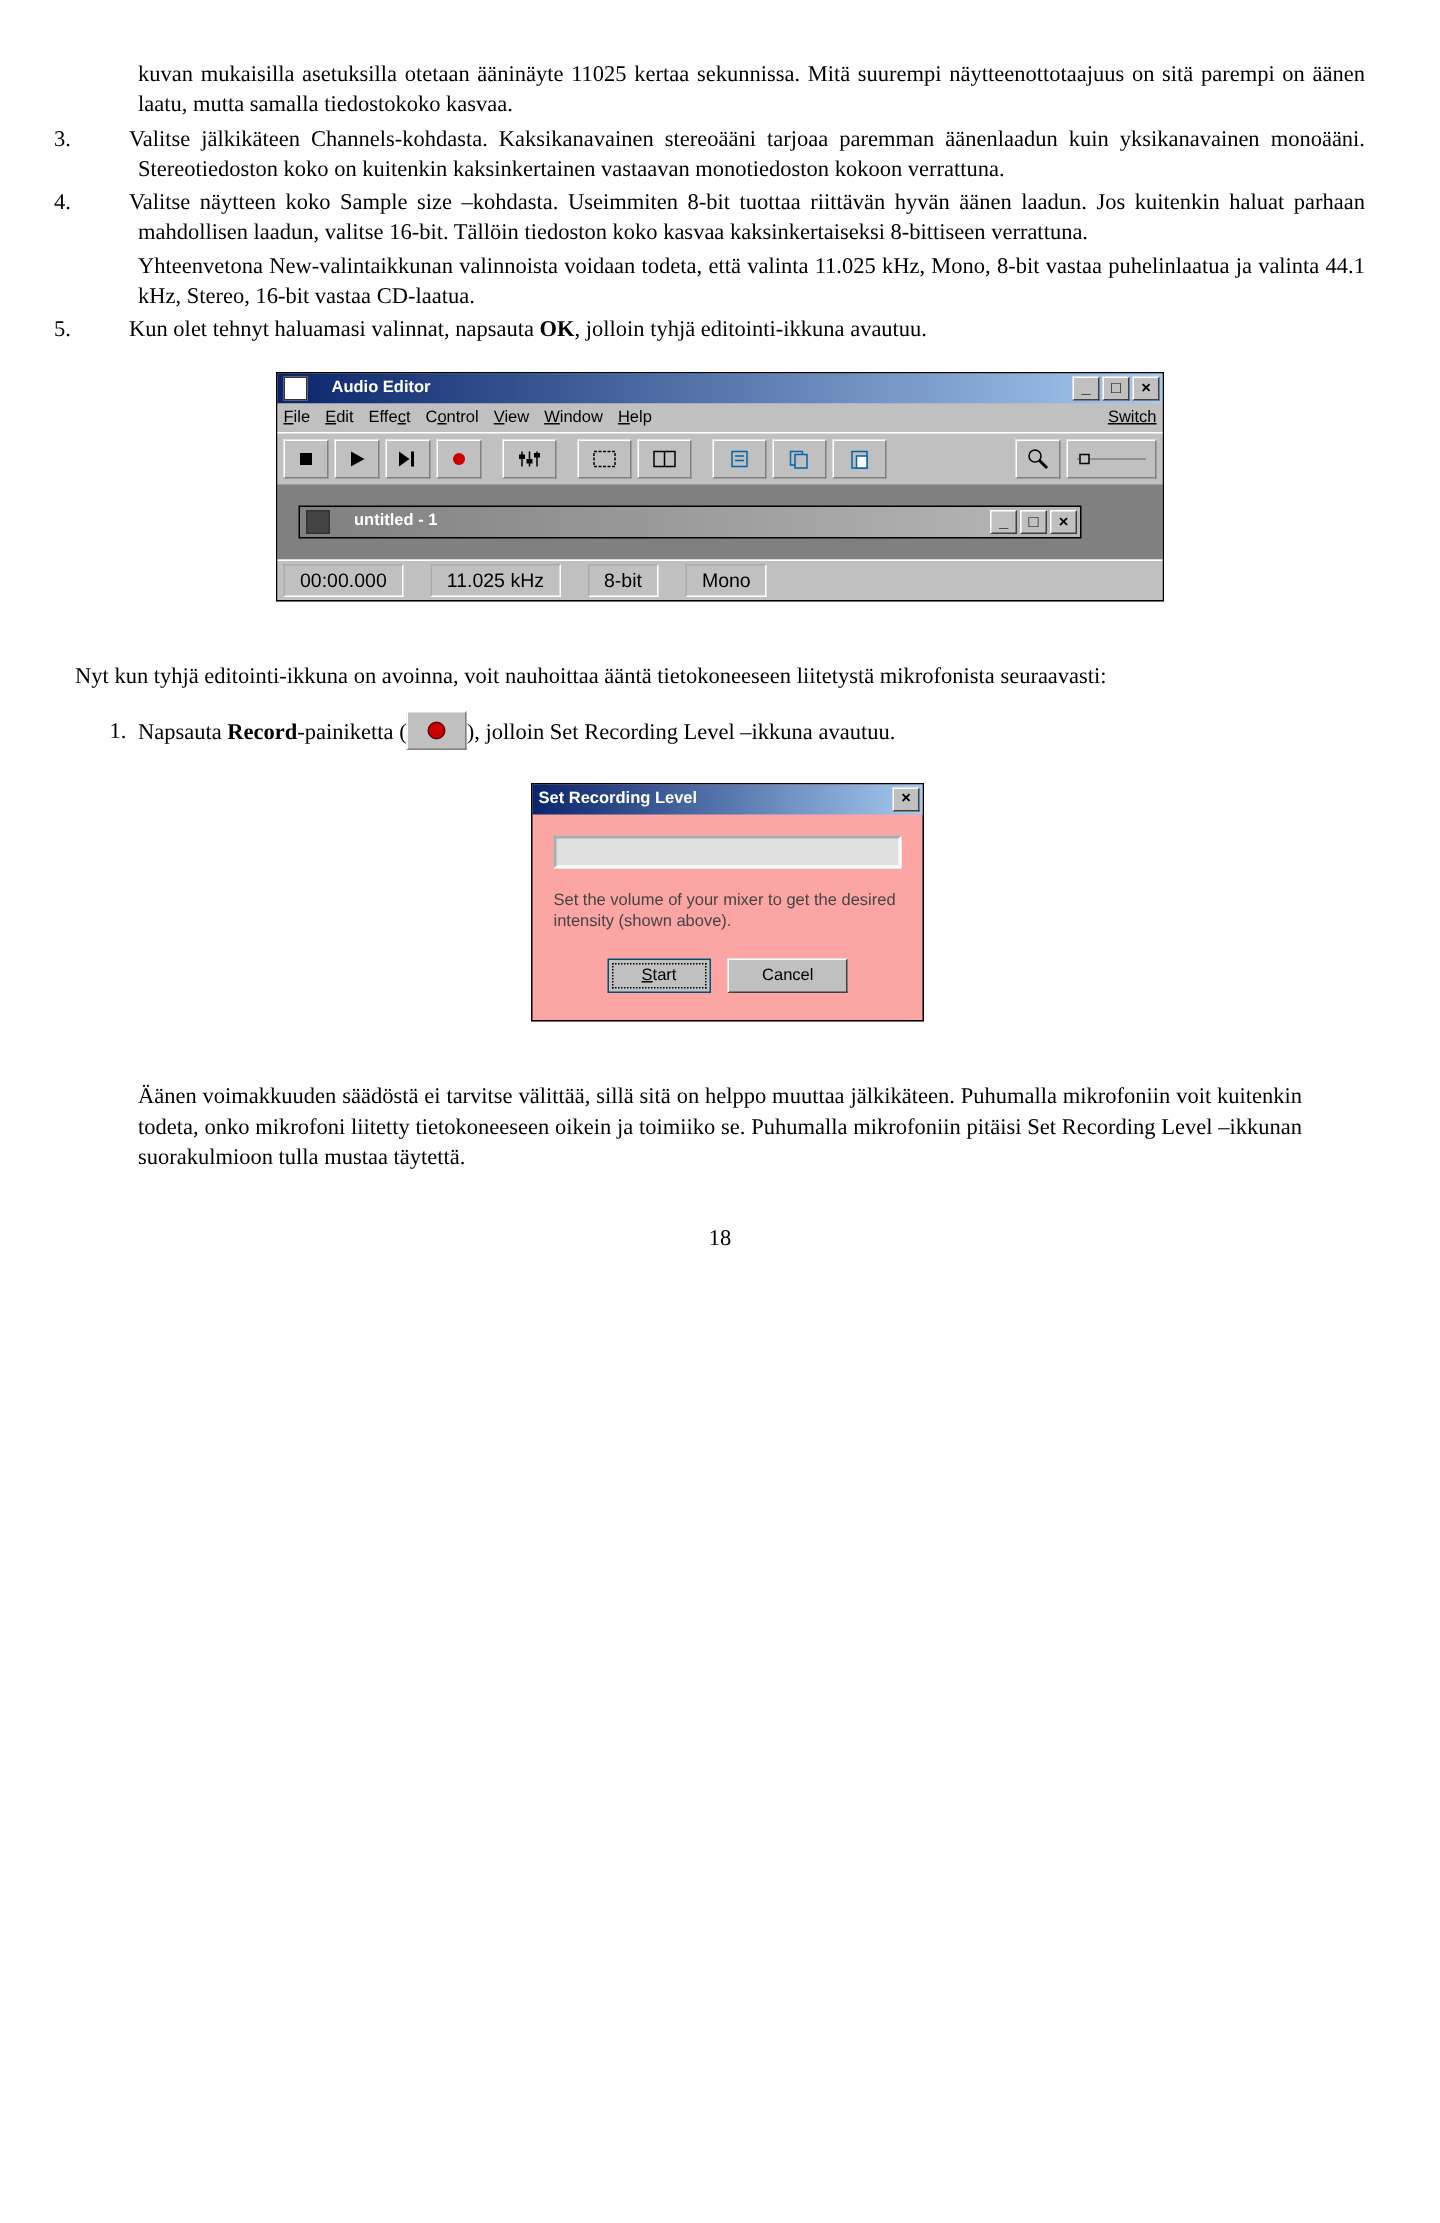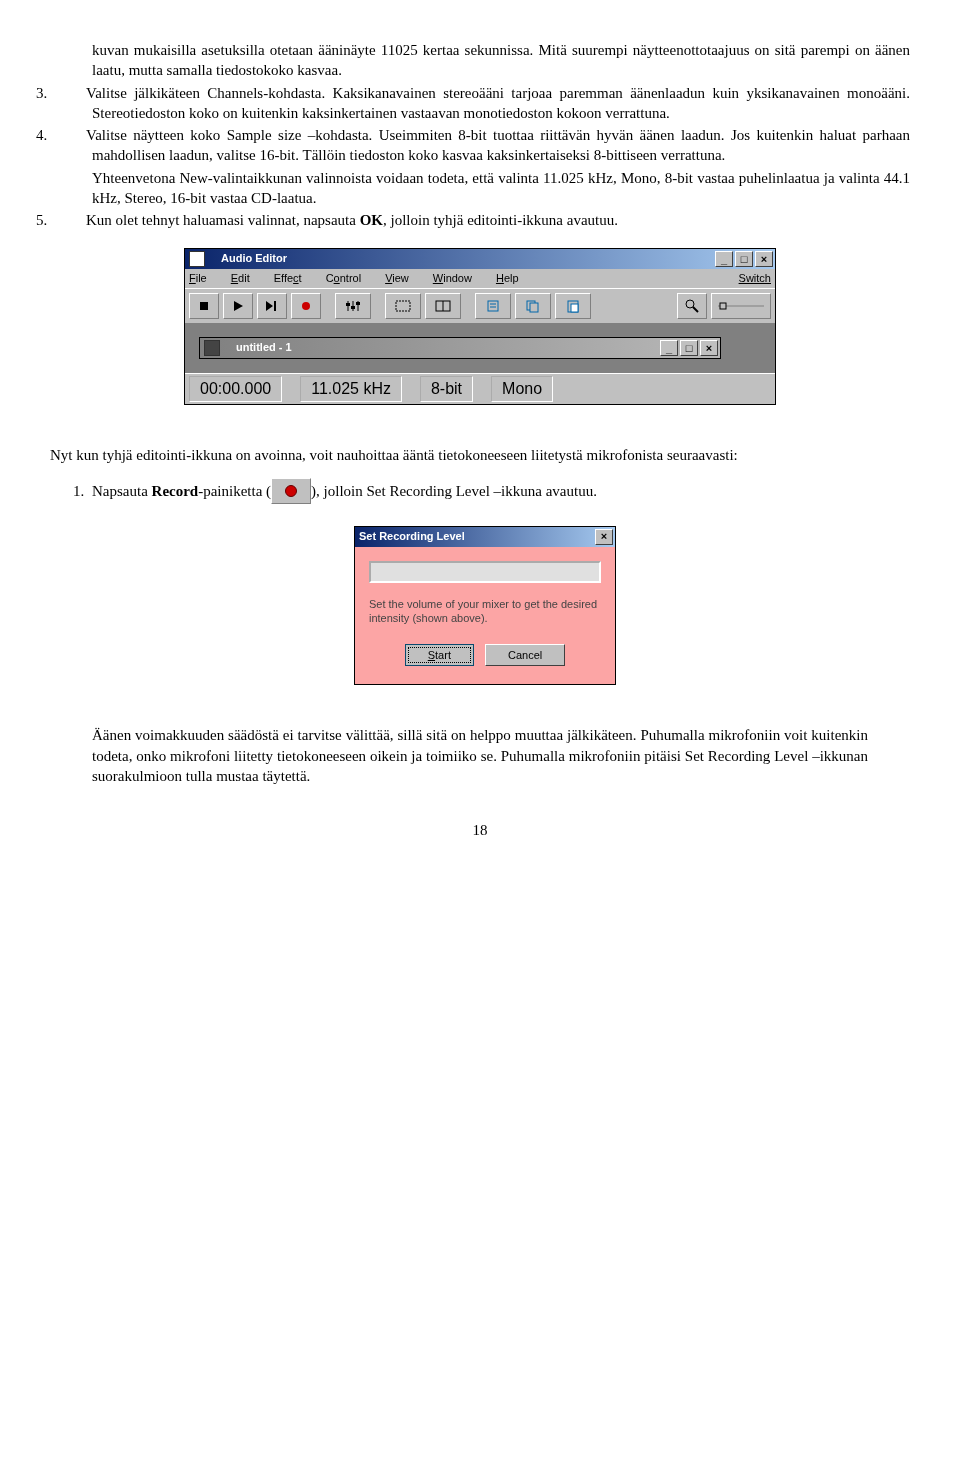--- a/index.html
+++ b/index.html
@@ -7,32 +7,32 @@
   ol { padding-left:38px; margin:0 0 20px 0; }
   ol li { margin-bottom:2px; padding-left:4px; }
   .hang { padding-left:28px; text-indent:-28px; margin:0 0 2px 0; }
   .pbody { margin:0 0 2px 0; }
   .figure { text-align:center; margin:18px 0 40px 0; }
   .win { display:inline-block; background:#c0c0c0; border:1px solid #000; font-family:Tahoma,Arial,sans-serif; font-size:11px; text-align:left; }
   .titlebar { display:flex; align-items:flex-start; background:linear-gradient(to right,#0a246a 0%,#a6caf0 100%); color:#fff; padding:2px 2px 2px 4px; font-weight:bold;gap:12px; }
   .titlebar .ticon { width:14px;height:14px;background:#fff;margin-right:4px;border:1px solid #333; }
   .titlebar .wbuttons { margin-left:auto; display:flex; gap:2px; }
   .wb { width:16px;height:14px;background:#c0c0c0;border:1px solid #fff;border-right-color:#404040;border-bottom-color:#404040;display:flex;align-items:center;justify-content:center;color:#000;font-weight:bold;font-family:Arial;line-height:1; }
-  .menubar { background:#c0c0c0; padding:2px 4px; display:flex; gap:24px; }
+  .menubar { background:#c0c0c0; padding:2px 4px; display:flex; gap:10px; }
   .menubar span u { text-decoration:underline; }
   .toolbar { background:#c0c0c0; padding:4px; display:flex; gap:4px; border-top:1px solid #fff; align-items:center;}
   .tb { width:28px;height:24px;background:#c0c0c0;border:1px solid #fff;border-right-color:#808080;border-bottom-color:#808080;display:flex;align-items:center;justify-content:center; }
   .tb2 { width:34px; }
   .sep { width:6px; }
   .editorbody { background:#808080; padding:14px; }
   .docwin { background:#c0c0c0; border:1px solid #000; width:520px; }
   .canvas { background:#b8b8b8; height:300px; position:relative; margin:4px; }
   .axis-label { position:absolute; left:4px; font-size:10px; color:#000; }
   .hline { position:absolute; left:28px; right:4px; border-top:1px solid #606060; }
-  .statusbar { background:#c0c0c0; border-top:1px solid #fff; padding:2px 4px; display:flex; gap:18px; font-size:16px; }
+  .statusbar { background:#c0c0c0; border-top:1px solid #fff; padding:2px 4px; display:flex; gap:18px; font-size:13px; }
   .statusbar span { border:1px inset #fff; padding:1px 10px; }
   .dialog { display:inline-block; background:#fca5a5; border:1px solid #000; width:260px; font-family:Tahoma,Arial,sans-serif; font-size:11px; text-align:left;margin-left:10px; }
   .dialog .body { padding:14px 14px 18px 14px; }
   .levelbox { height:18px; border:2px inset #fff; background:#e0e0e0; margin-bottom:14px; }
   .dlgtext { color:#444; margin-bottom:18px; line-height:1.3; }
   .dlgbuttons { text-align:center; }
   .dbtn { display:inline-block; padding:3px 22px; background:#c0c0c0; border:1px solid #fff; border-right-color:#404040; border-bottom-color:#404040; margin:0 4px; }
   .recbtn { display:inline-block; vertical-align:middle; width:38px;height:24px;background:#c0c0c0;border:1px solid #fff;border-right-color:#808080;border-bottom-color:#808080; position:relative; top:-2px;}
   .recdot { width:10px;height:10px;border-radius:50%;background:#c00;margin:6px auto 0;border:1px solid #600;}
   .pagenum { text-align:center; margin-top:34px; font-size:15px;}

